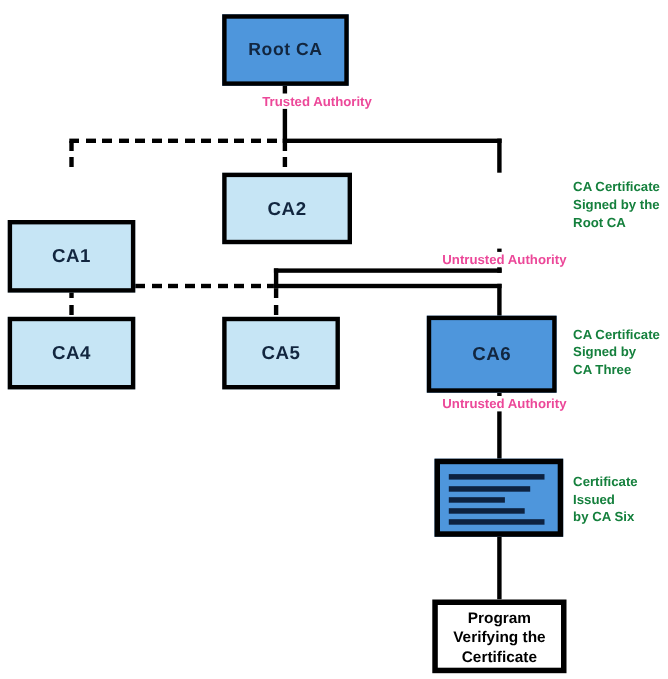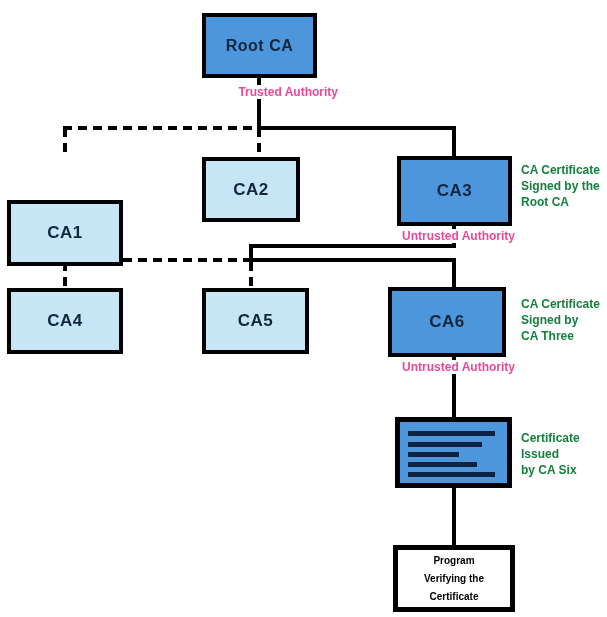--- a/index.html
+++ b/index.html
@@ -38,21 +38,21 @@
   }
   .cert-box{
     position:absolute;box-sizing:border-box;border:5px solid var(--border);
     background:var(--strong-fill);z-index:3;
   }
   .cert-line{position:absolute;height:5px;background:#0D2240;}
   .program-box{
     position:absolute;box-sizing:border-box;border:5px solid var(--border);background:#ffffff;
     display:flex;align-items:center;justify-content:center;z-index:3;
   }
-  .program-text{font-size:10px;line-height:18px;font-weight:bold;color:#000;text-align:center;}
+  .program-text{font-size:14px;line-height:18px;font-weight:bold;color:#000;text-align:center;}
 </style>
 </head>
 <body>
 
 <div id="canvas">
 
   <div class="conn" style="left:257px;top:78px;width:4px;height:50px;"></div>
   <div class="dash-h" style="left:63px;top:126px;width:196px;"></div>
   <div class="conn" style="left:257px;top:126px;width:199px;height:4px;"></div>
   <div class="dash-v" style="left:63px;top:128px;height:29px;"></div>
@@ -71,25 +71,22 @@
   <div class="conn" style="left:452px;top:357px;width:4px;height:60px;"></div>
   <div class="conn" style="left:452px;top:488px;width:4px;height:57px;"></div>
 
   <div class="node strong" style="left:202px;top:13px;width:115px;height:65px;">
     <span class="node-label root-label">Root CA</span>
   </div>
 
   <div class="node light" style="left:7px;top:157px;width:116px;height:66px;margin-top:43px;">
     <span class="node-label">CA1</span>
   </div>
-  <div class="node light" style="left:202px;top:157px;width:98px;height:65px;">
+  <div class="node light" style="left:202px;top:157px;width:118px;height:65px;">
     <span class="node-label">CA2</span>
-  </div>
-  <div class="node strong" style="left:397px;top:156px;width:115px;height:70px;">
-    <span class="node-label">CA3</span>
   </div>
 
   <div class="node light" style="left:7px;top:288px;width:116px;height:66px;">
     <span class="node-label">CA4</span>
   </div>
   <div class="node light" style="left:202px;top:288px;width:107px;height:66px;">
     <span class="node-label">CA5</span>
   </div>
   <div class="node strong" style="left:388px;top:287px;width:118px;height:70px;">
     <span class="node-label">CA6</span>

